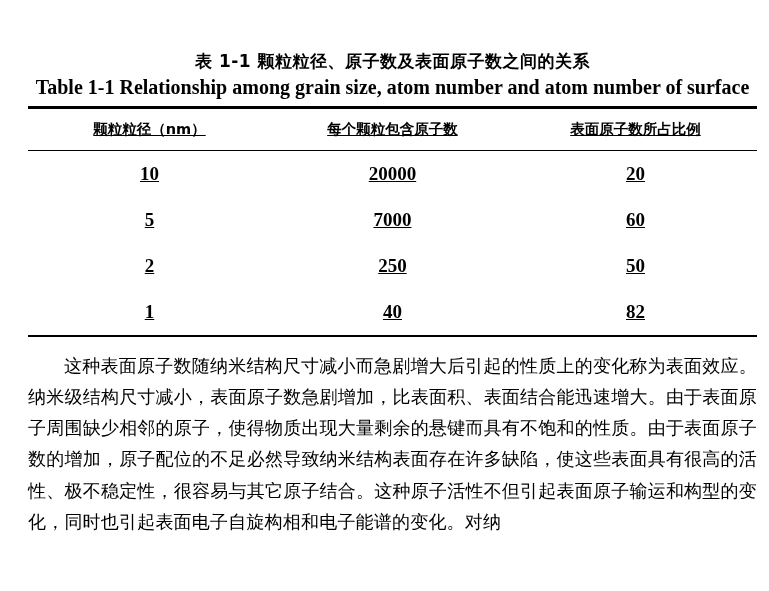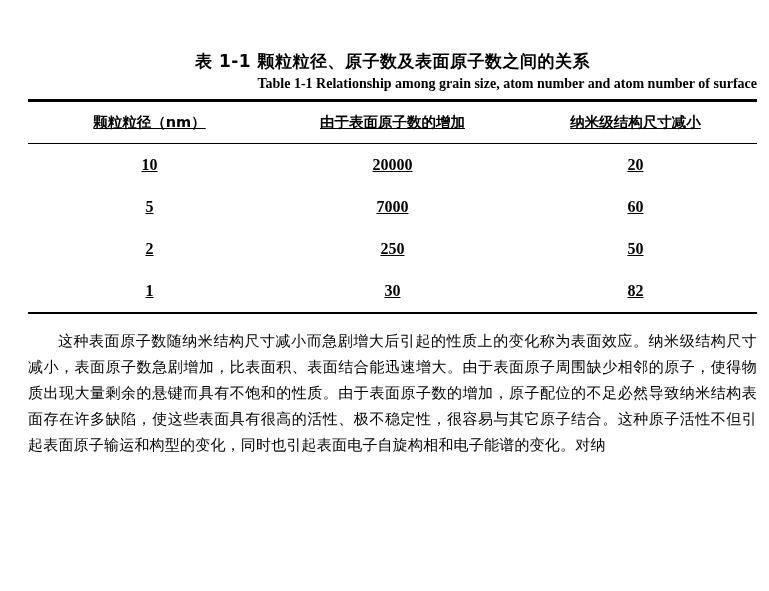--- a/index.html
+++ b/index.html
@@ -24,24 +24,24 @@
   }
   .table-title-cn {
     text-align: center;
     font-family: "DejaVu Sans", sans-serif;
     font-weight: bold;
     font-size: 17px;
     letter-spacing: 0.5px;
     margin: 4px 0 2px 0;
   }
   .table-title-en {
-    text-align: right;
+    text-align: center;
     font-family: "Liberation Serif", serif;
     font-weight: bold;
-    font-size: 14px;
+    font-size: 20px;
     margin: 3px 0 7px 0;
   }
   table.data {
     width: 100%;
     border-collapse: collapse;
     table-layout: fixed;
     text-decoration: underline;
   }
   table.data .rule-top td {
     border-top: 3px solid #000;
@@ -74,26 +74,26 @@
   table.data td.cell {
     font-family: "DejaVu Sans", sans-serif;
     font-weight: bold;
     font-size: 14px;
     text-align: center;
     padding: 12px 0 12px 0;
   }
   table.data td.cell.num {
     font-family: "Liberation Serif", serif;
     font-weight: bold;
-    font-size: 16px;
+    font-size: 19px;
   }
   .body-text {
     margin-top: 14px;
-    font-family: Liberation Sans, sans-serif;
-    font-size: 15px;
+    font-family: Liberation Serif, serif;
+    font-size: 18px;
     line-height: 1.73;
     text-align: justify;
     text-justify: inter-ideograph;
     text-indent: 2em;
     letter-spacing: 0.2px;
   }
 </style>
 </head>
 <body>
 
@@ -109,22 +109,22 @@
       <col style="width:33.34%">
     </colgroup>
     <tbody>
       <tr class="rule-top">
         <td></td>
         <td></td>
         <td></td>
       </tr>
       <tr>
         <th>颗粒粒径（nm）</th>
-        <th>由于表面原子数的增加</th>
-        <th>纳米级结构尺寸减小</th>
+        <th>每个颗粒包含原子数</th>
+        <th>表面原子数所占比例</th>
       </tr>
       <tr class="rule-mid">
         <td></td>
         <td></td>
         <td></td>
       </tr>
       <tr>
         <td class="cell num">10</td>
         <td class="cell num">20000</td>
         <td class="cell num">20</td>
@@ -134,21 +134,21 @@
         <td class="cell num">7000</td>
         <td class="cell num">60</td>
       </tr>
       <tr>
         <td class="cell num">2</td>
         <td class="cell num">250</td>
         <td class="cell num">50</td>
       </tr>
       <tr>
         <td class="cell num">1</td>
-        <td class="cell num">30</td>
+        <td class="cell num">40</td>
         <td class="cell num">82</td>
       </tr>
       <tr class="rule-bottom">
         <td></td>
         <td></td>
         <td></td>
       </tr>
     </tbody>
   </table>
 

